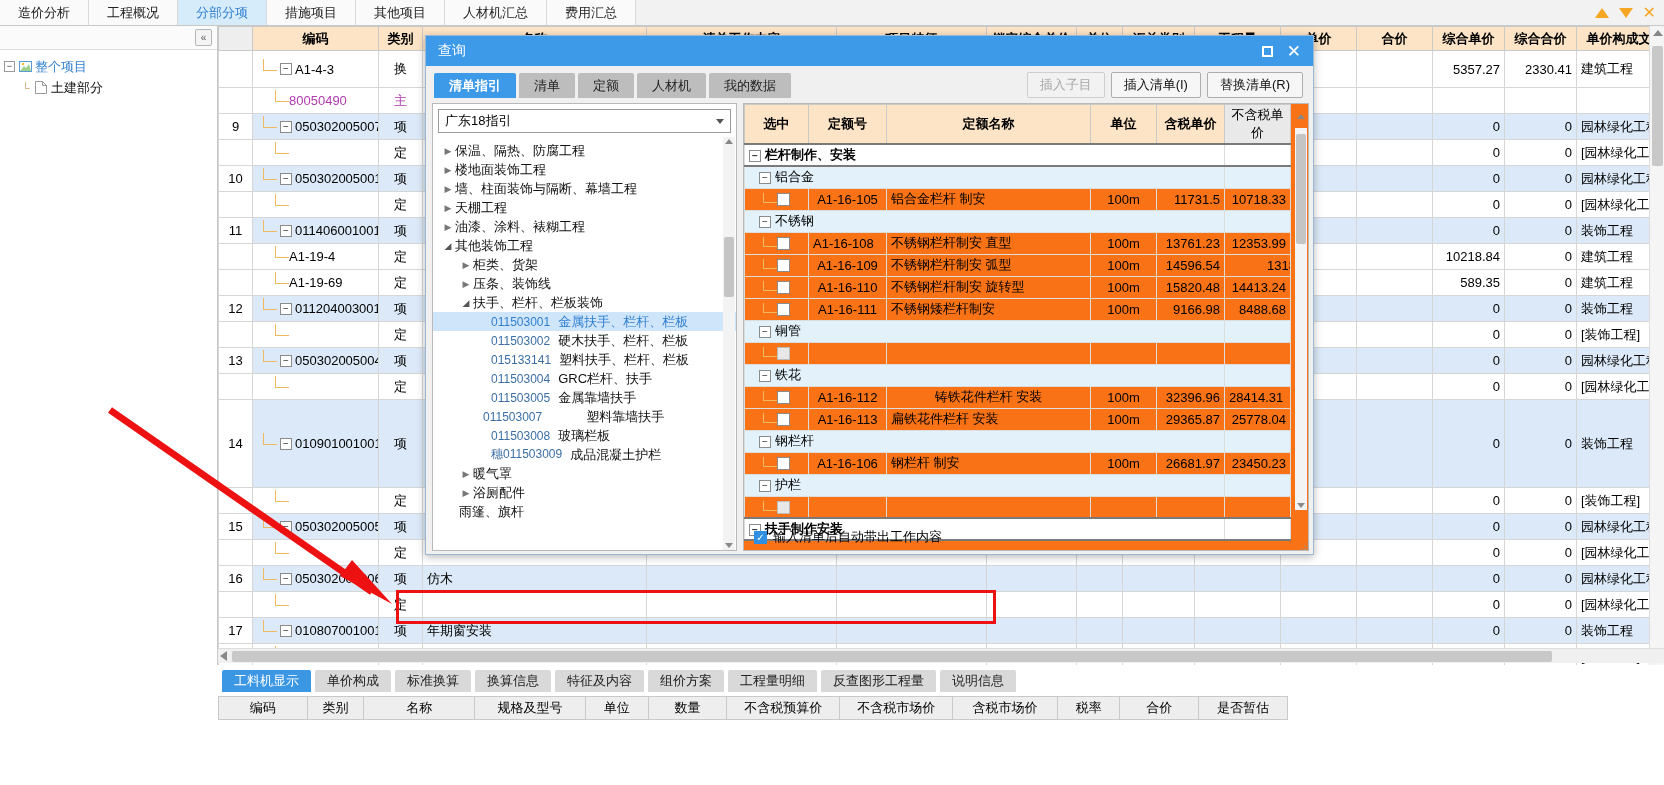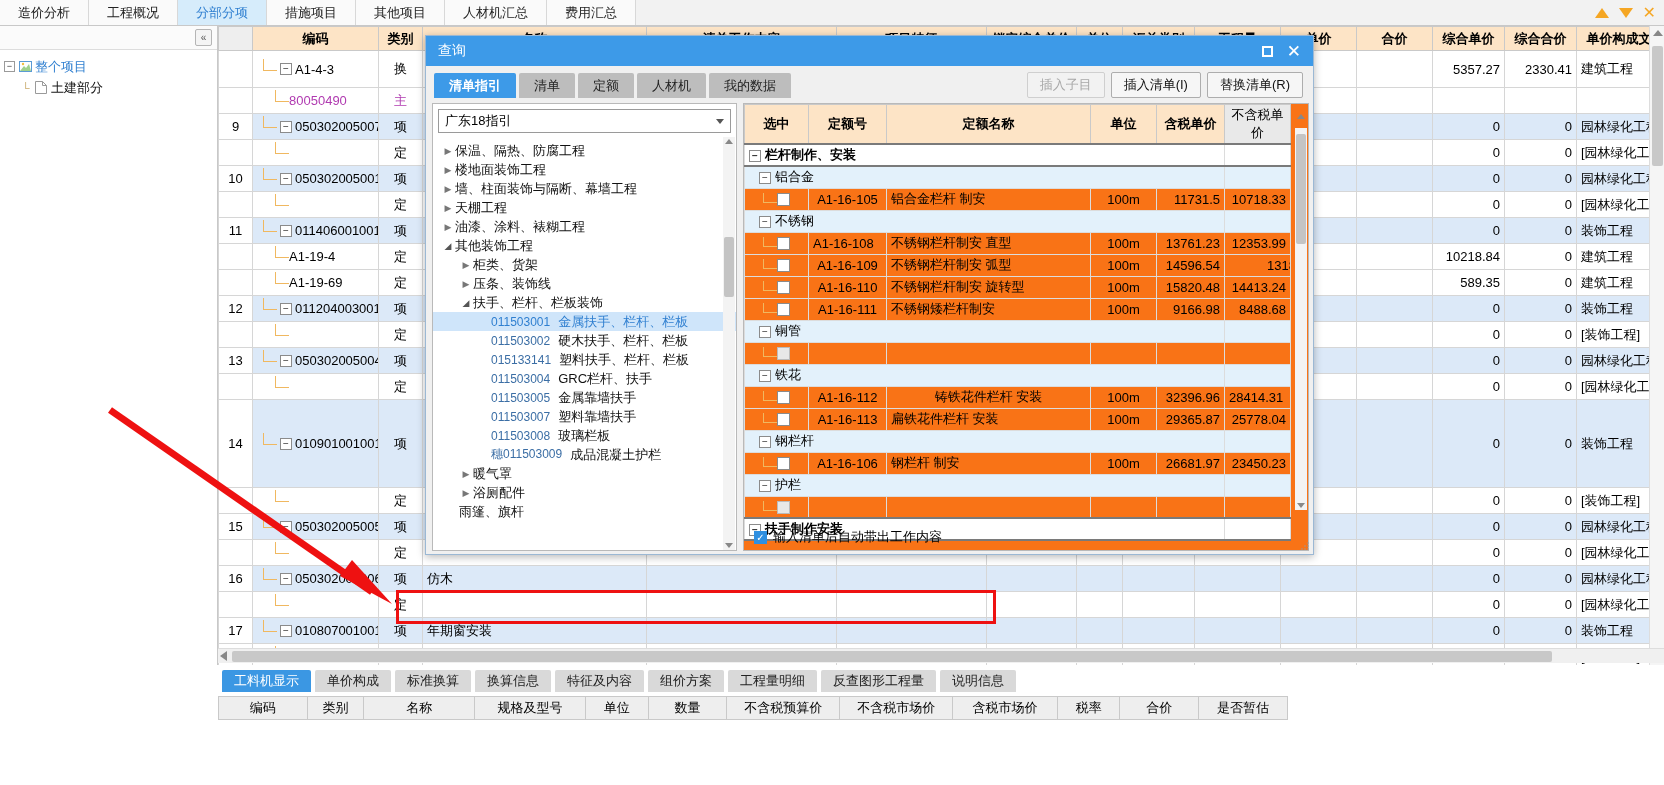--- a/index.html
+++ b/index.html
@@ -877,21 +877,21 @@
               <div class="ttrow" style="padding-left: 44px;">
                 <span class="tarr"></span>
                 <span class="tcode">011503004</span>
                 <span class="tname">GRC栏杆、扶手</span>
               </div>
               <div class="ttrow" style="padding-left: 44px;">
                 <span class="tarr"></span>
                 <span class="tcode">011503005</span>
                 <span class="tname">金属靠墙扶手</span>
               </div>
-              <div class="ttrow" style="padding-left: 44px;">
+              <div class="ttrow" style=" gap: 36px;">
                 <span class="tarr"></span>
                 <span class="tcode">011503007</span>
                 <span class="tname">塑料靠墙扶手</span>
               </div>
               <div class="ttrow" style="padding-left: 44px;">
                 <span class="tarr"></span>
                 <span class="tcode">011503008</span>
                 <span class="tname">玻璃栏板</span>
               </div>
               <div class="ttrow" style="padding-left: 44px;">

